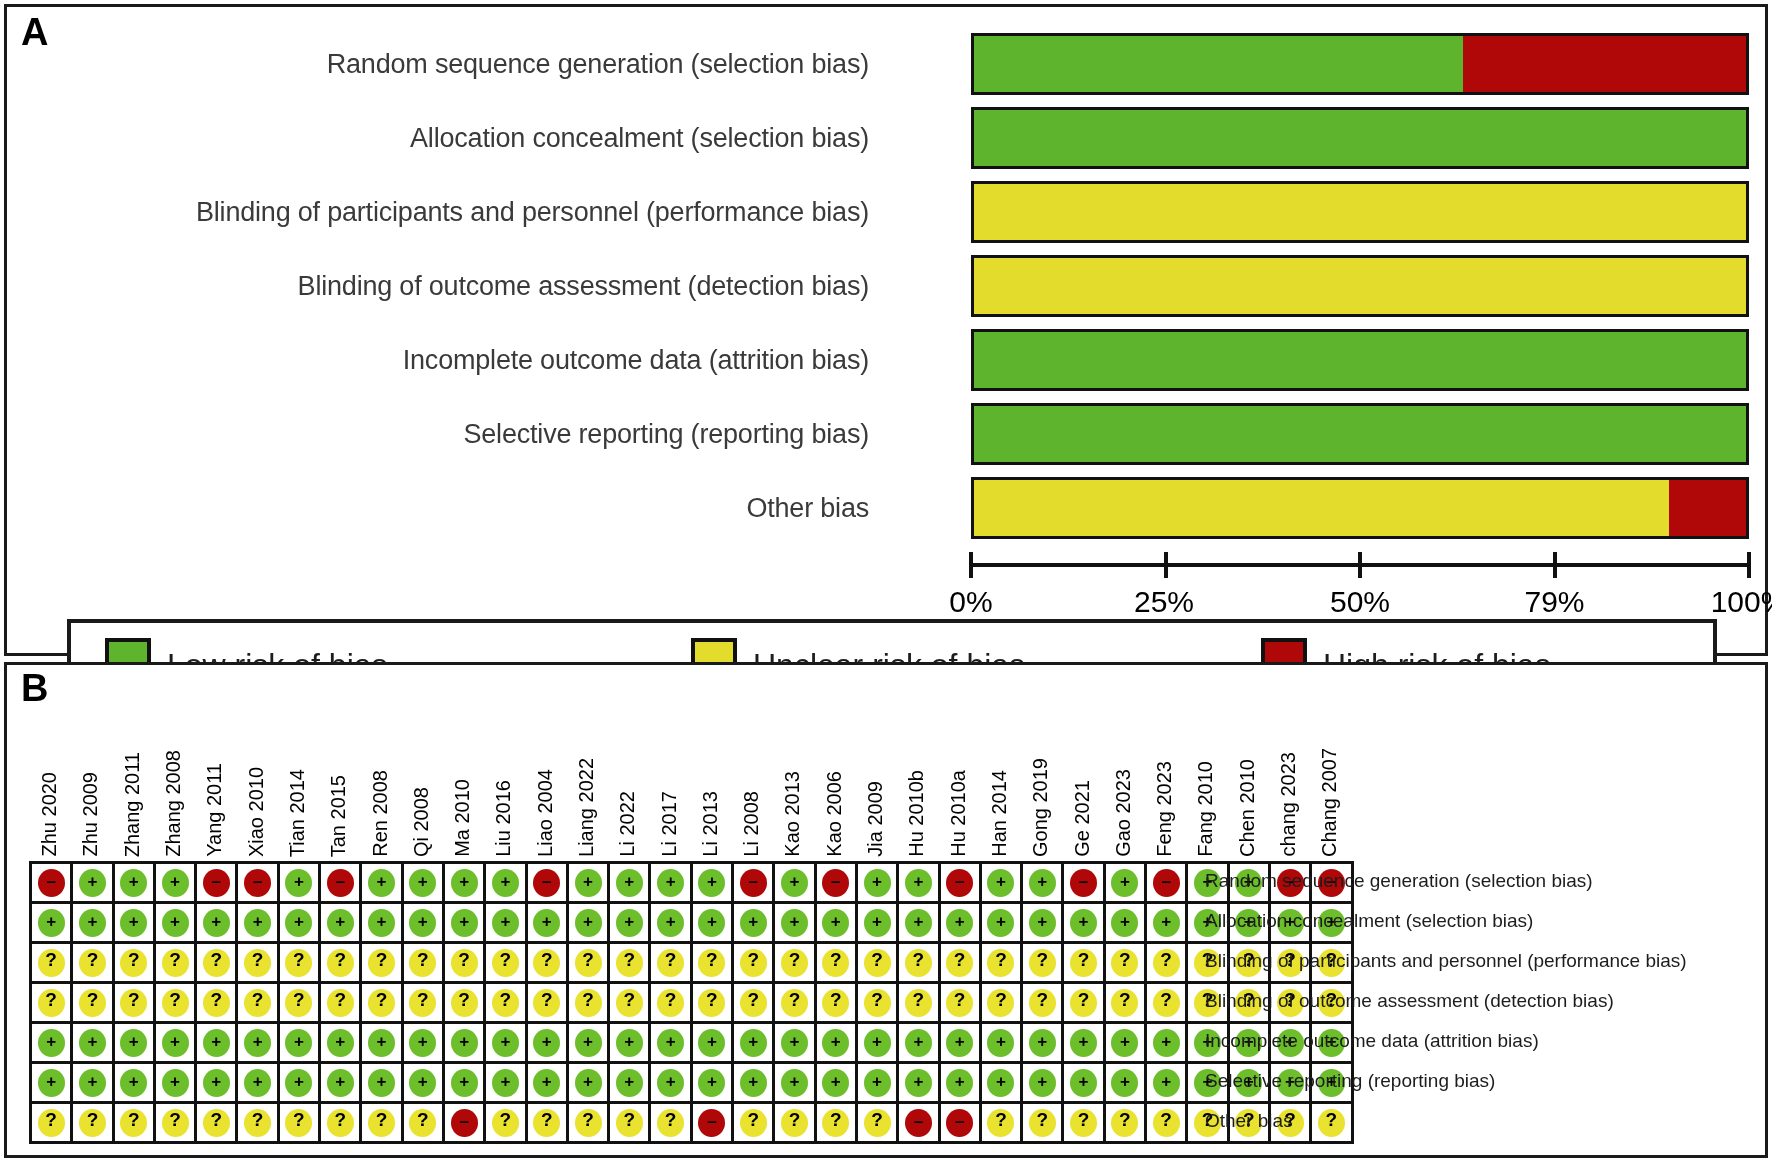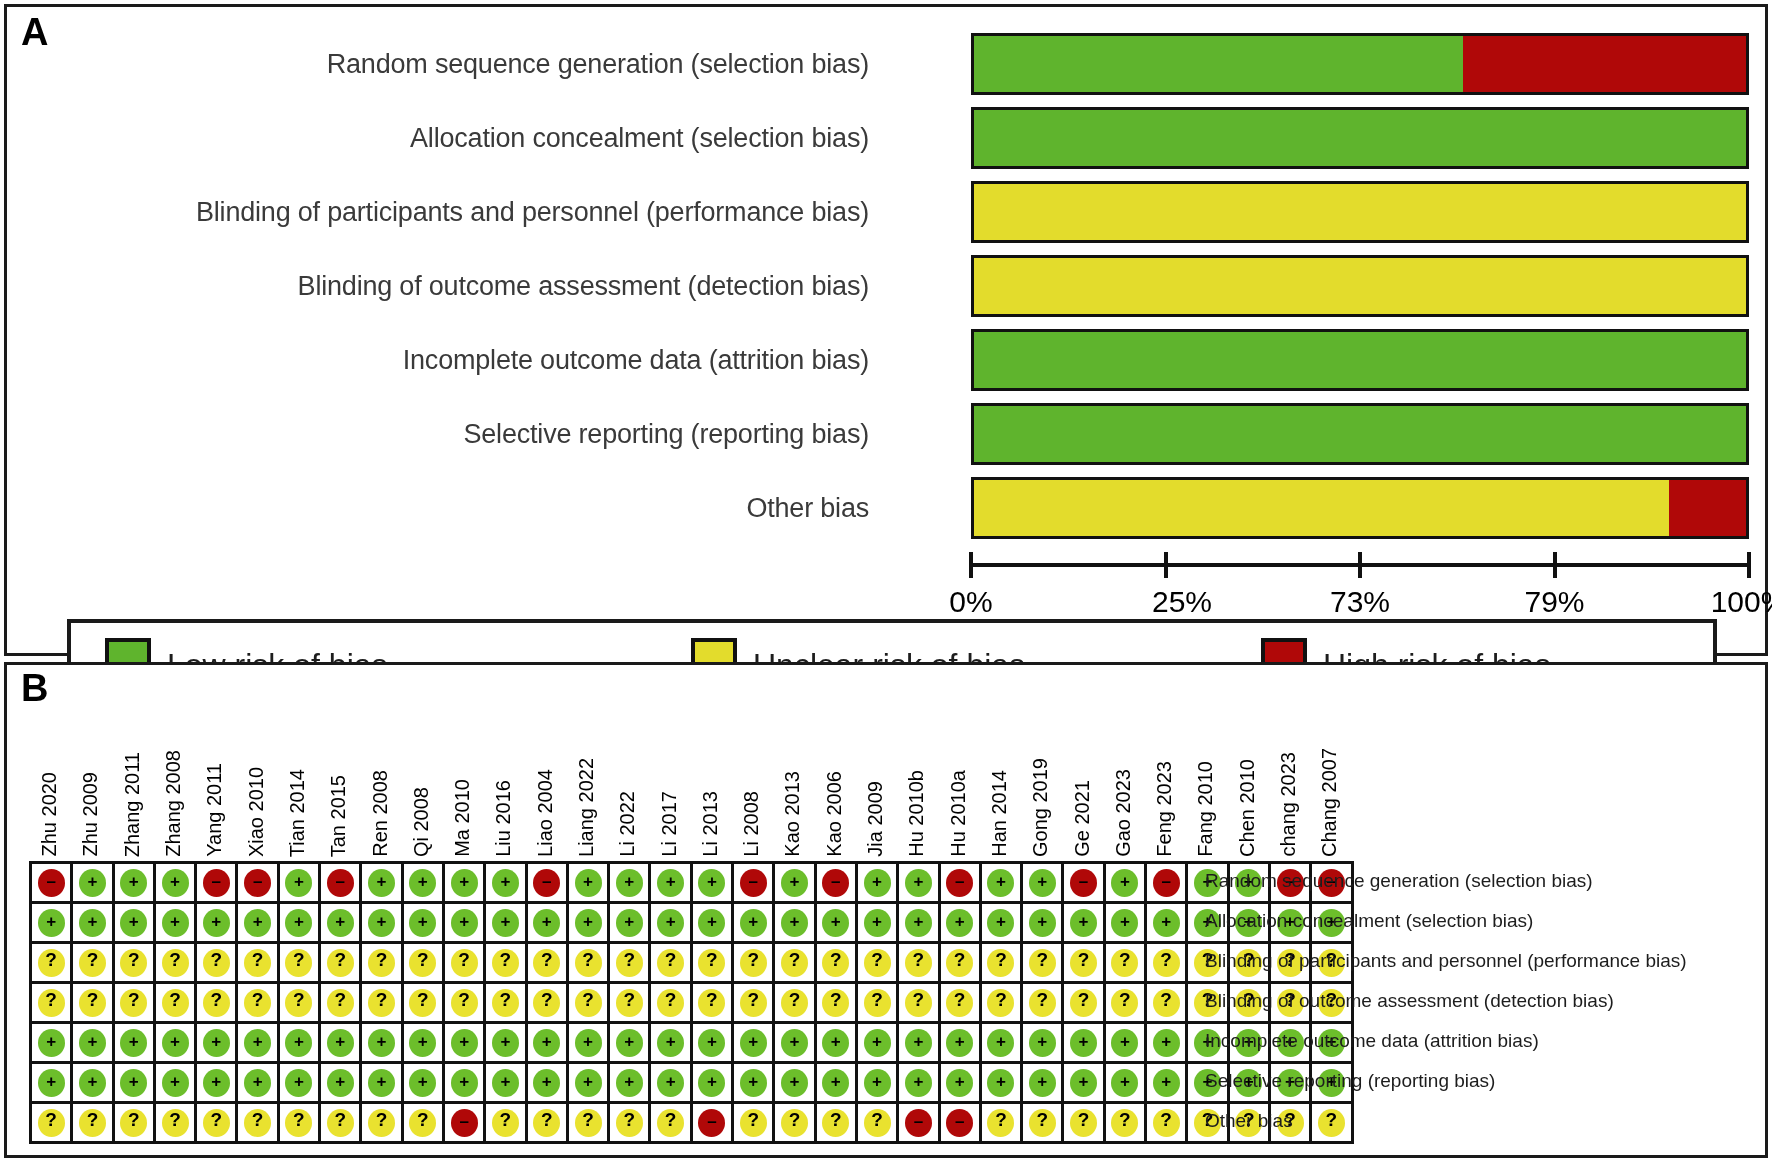--- a/index.html
+++ b/index.html
@@ -108,23 +108,23 @@
             <div class="seg high" style="width: 10%; background: rgb(176, 8, 8);"></div>
           </div>
         </div>
       </div>
 
     <div id="axis">
       <div id="ticks">
           <div class="tick" style="left: -2px;"></div>
           <div class="ticklabel" style="left: 0px;">0%</div>
           <div class="tick" style="left: 192.5px;"></div>
-          <div class="ticklabel" style="left: 211px;">25%</div>
+          <div class="ticklabel" style="left: 193px;">25%</div>
           <div class="tick" style="left: 387px;"></div>
-          <div class="ticklabel" style="left: 389px;">73%</div>
+          <div class="ticklabel" style="left: 389px;">50%</div>
           <div class="tick" style="left: 581.5px;"></div>
           <div class="ticklabel" style="left: 583.5px;">79%</div>
           <div class="tick" style="left: 776px;"></div>
           <div class="ticklabel" style="left: 778px;">100%</div>
         </div>
     </div>
 
     <div id="legend">
         <div class="legend-item" style="position: absolute; left: 34px;">
           <div class="legend-swatch low" style="background: rgb(95, 180, 45);"></div>

